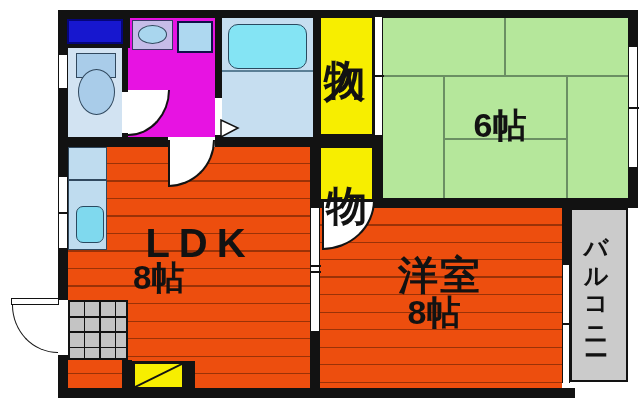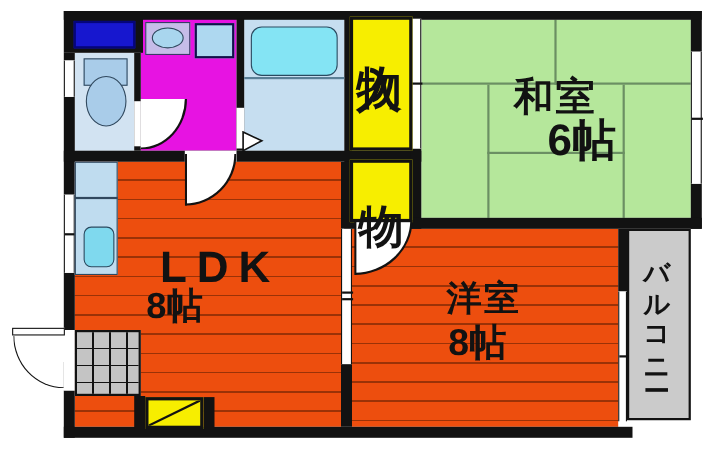--- a/index.html
+++ b/index.html
@@ -119,24 +119,23 @@
 
   <div class="qdoor" style="left:128px;top:90px;width:42px;height:46px;border-top:none;border-left:none;"></div>
   <div class="qdoor" style="left:168px;top:140px;width:47px;height:47px;border-top:none;"></div>
   <div class="qdoor" style="left:322px;top:200px;width:53px;height:50px;"></div>
   <div class="fix" style="left:11px;top:298px;width:48px;height:7px;background:#fff;border:1.5px solid #121212;"></div>
   <div class="fix" style="left:12px;top:305px;width:46px;height:48px;border-left:1.5px solid #121212;border-bottom:1.5px solid #121212;border-bottom-left-radius:100% 100%;"></div>
 
   <div class="label" style="left:138px;top:223px;width:124px;text-align:center;font-size:40px;letter-spacing:9px;">LDK</div>
   <div class="label" style="left:133px;top:261px;font-size:33px;">8帖</div>
 
-  <div class="label" style="left:440px;top:70px;width:130px;text-align:center;font-size:36px;letter-spacing:2px;">和室</div>
-  <div class="label" style="left:440px;top:108px;width:120px;text-align:right;font-size:40px;">6帖</div>
+  <div class="label" style="left:440px;top:108px;width:120px;text-align:center;font-size:34px;">6帖</div>
 
-  <div class="label" style="left:372px;top:255px;width:136px;text-align:center;font-size:32px;letter-spacing:2px;">洋室</div>
+  <div class="label" style="left:372px;top:255px;width:136px;text-align:center;font-size:40px;letter-spacing:2px;">洋室</div>
   <div class="label" style="left:372px;top:295px;width:124px;text-align:center;font-size:34px;">8帖</div>
 
   <div class="label vtext" style="left:324px;top:27px;font-size:41px;">物入</div>
   <div class="label vtext" style="left:326px;top:153px;font-size:41px;">物</div>
 
   <div class="label vtext" style="left:584px;top:221px;font-size:24px;letter-spacing:3px;">バルコニー</div>
 
 </div>
 
 </body></html>

